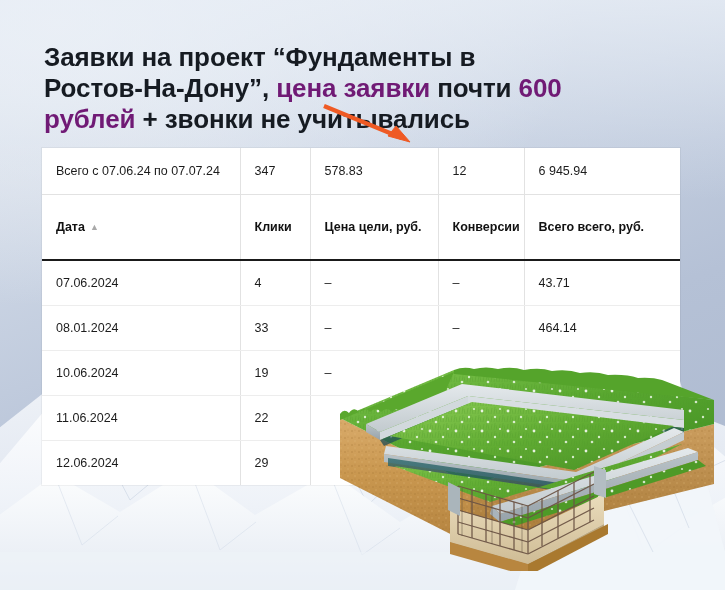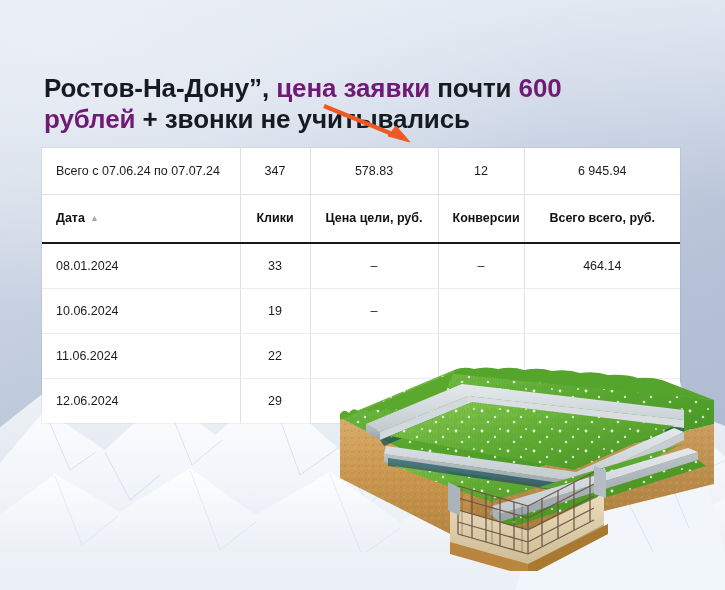--- a/index.html
+++ b/index.html
@@ -120,36 +120,36 @@
 
   
   .row-totals td {
     height: 46px;
     border-bottom: 1px solid #e2e2e2;
     font-size: 12.5px;
   }
 
   
   .row-header th {
-    height: 49px;
+    height: 66px;
     font-weight: 700;
     font-size: 12.5px;
     border-bottom: 2px solid #1a1a1a;
     color: #111111;
   }
 
   
   .row-data td {
     height: 45px;
     border-bottom: 1px solid #ededed;
   }
   .report-table tr:last-child td { border-bottom: none; }
 
   .ta-left  { text-align: left;  }
-  .ta-right { text-align: center; }
+  .ta-right { text-align: left; }
 
   .sort-caret {
     display: inline-block;
     margin-left: 5px;
     color: #a9a9a9;
     font-size: 9px;
     vertical-align: 1px;
   }
 
   
@@ -225,21 +225,21 @@
       <g stroke="#ccd6e4" stroke-width="1" fill="none" opacity="0.6">
         <path d="M118,44 L100,150 L132,210"></path>
         <path d="M200,66 L186,160 L214,228"></path>
         <path d="M162,120 L152,200 L178,252"></path>
       </g>
     </svg>
   </div>
 </div>
 
 <div class="headline">
-  <br>
+  <span>Заявки на проект “Фундаменты в</span><br>
   <span>Ростов-На-Дону”, </span><span class="hl-white">цена заявки </span><span>почти </span><span class="hl-white">600</span><br>
   <span class="hl-white">рублей</span><span> + звонки не учитывались</span>
 </div>
 
 <div class="arrow-annotation">
   <svg viewBox="0 0 120 56" xmlns="http://www.w3.org/2000/svg">
     <g stroke="#EF5A24" fill="#EF5A24">
       <line x1="14" y1="10" x2="92" y2="42" stroke-width="4.2" stroke-linecap="butt"></line>
       <polygon points="100,46 78,40 86,30"></polygon>
     </g>
@@ -265,20 +265,27 @@
 
     <tr class="row-header">
       <th class="ta-left"><span>Дата</span><span class="sort-caret">▲</span></th>
       <th class="ta-right">Клики</th>
       <th class="ta-right">Цена цели, руб.</th>
       <th class="ta-right">Конверсии</th>
       <th class="ta-right">Всего всего, руб.</th>
     </tr>
 
     <tr class="row-data">
+      <td class="ta-left">07.06.2024</td>
+      <td class="ta-right">4</td>
+      <td class="ta-right">–</td>
+      <td class="ta-right">–</td>
+      <td class="ta-right">43.71</td>
+    </tr>
+    <tr class="row-data">
       <td class="ta-left">08.01.2024</td>
       <td class="ta-right">33</td>
       <td class="ta-right">–</td>
       <td class="ta-right">–</td>
       <td class="ta-right">464.14</td>
     </tr>
     <tr class="row-data">
       <td class="ta-left">10.06.2024</td>
       <td class="ta-right">19</td>
       <td class="ta-right">–</td>

